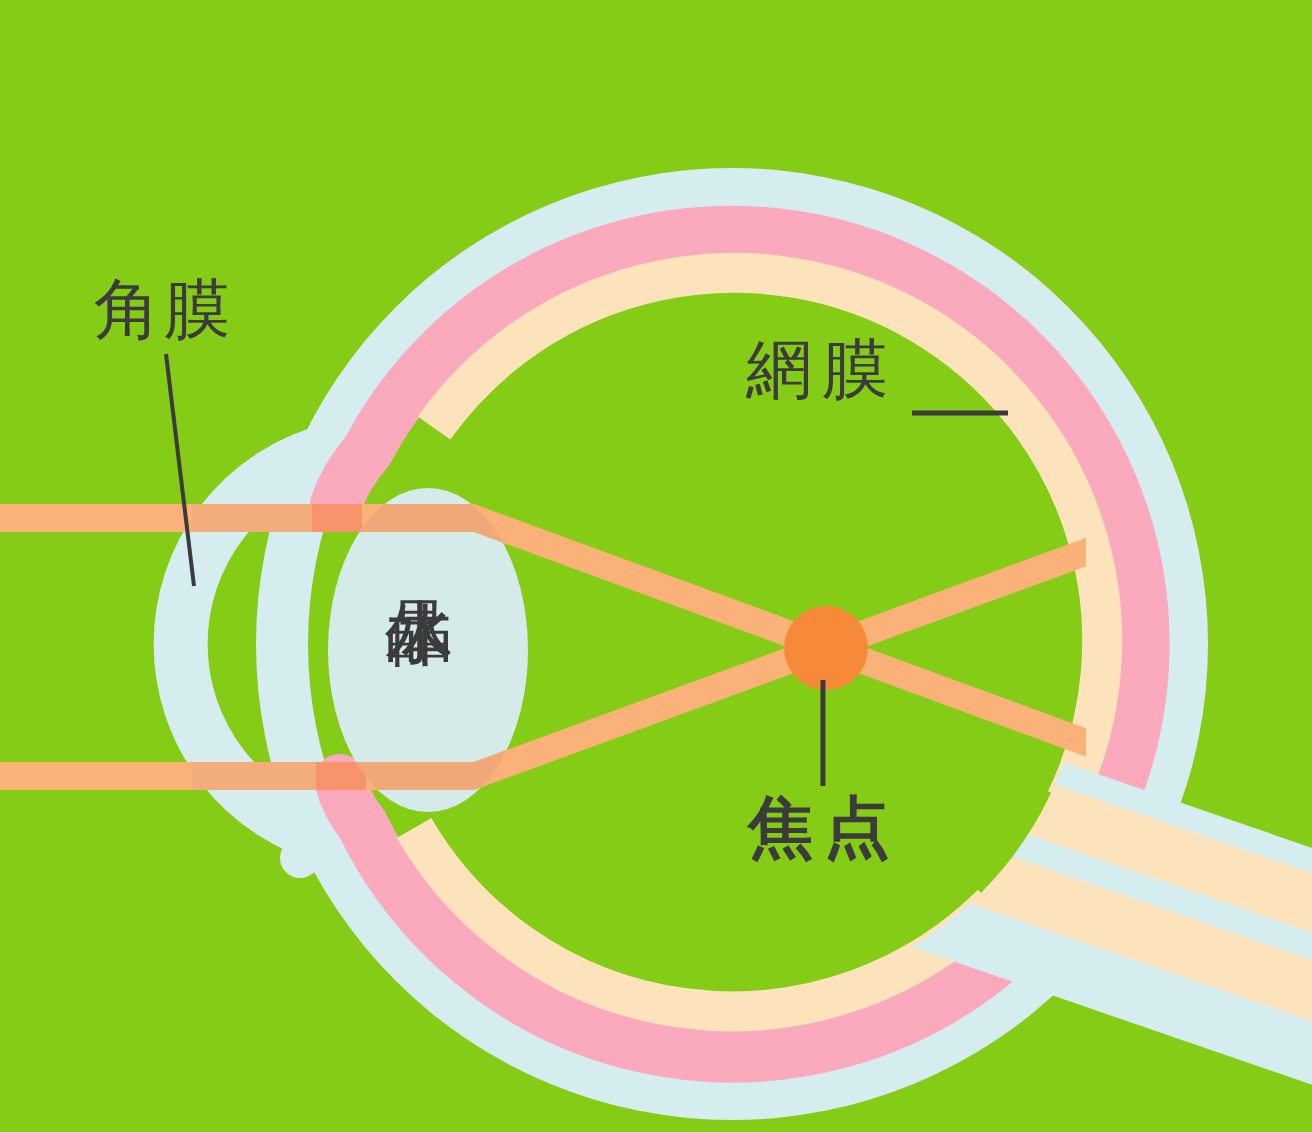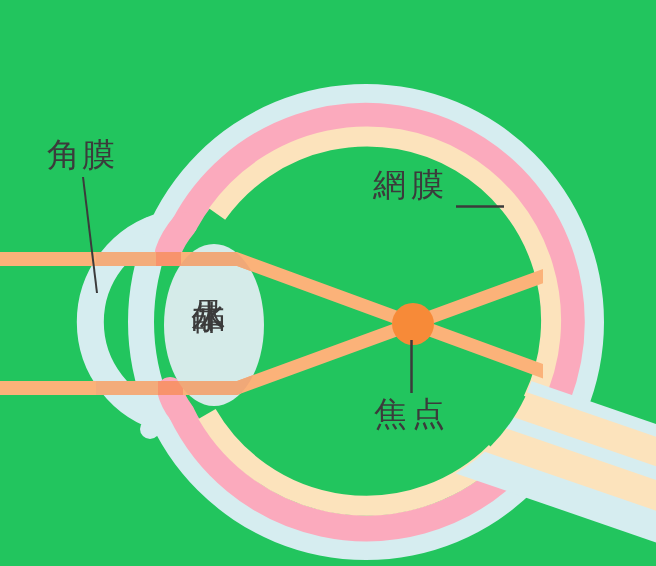--- a/index.html
+++ b/index.html
@@ -4,41 +4,41 @@
 <style>
   html, body {
     margin: 0;
     padding: 0;
     background: #ffffff;
   }
   .stage {
     position: relative;
     width: 656px;
     height: 566px;
-    background: #22c55e;
+    background: #84cc16;
     overflow: hidden;
     font-family: "DejaVu Sans", "Liberation Sans", sans-serif;
   }
   .stage svg {
     position: absolute;
     left: 0;
     top: 0;
   }
   .lbl {
     position: absolute;
     color: #3b3b3b;
     font-size: 33px;
     line-height: 1.05;
     letter-spacing: 2px;
     white-space: nowrap;
     user-select: none;
   }
   .lbl-cornea { left: 47px;  top: 138px; }
   .lbl-retina { left: 373px; top: 168px; letter-spacing: 5px; }
-  .lbl-focus  { left: 374px; top: 397px; letter-spacing: 5px; }
+  .lbl-focus  { left: 374px; top: 397px; letter-spacing: 5px; font-weight: bold; }
   .lbl-lens   {
     left: 192px; top: 272px;
     font-size: 34px;
     writing-mode: vertical-rl;
     text-orientation: upright;
     letter-spacing: 1px;
     line-height: 1;
   }
 </style>
 </head>

